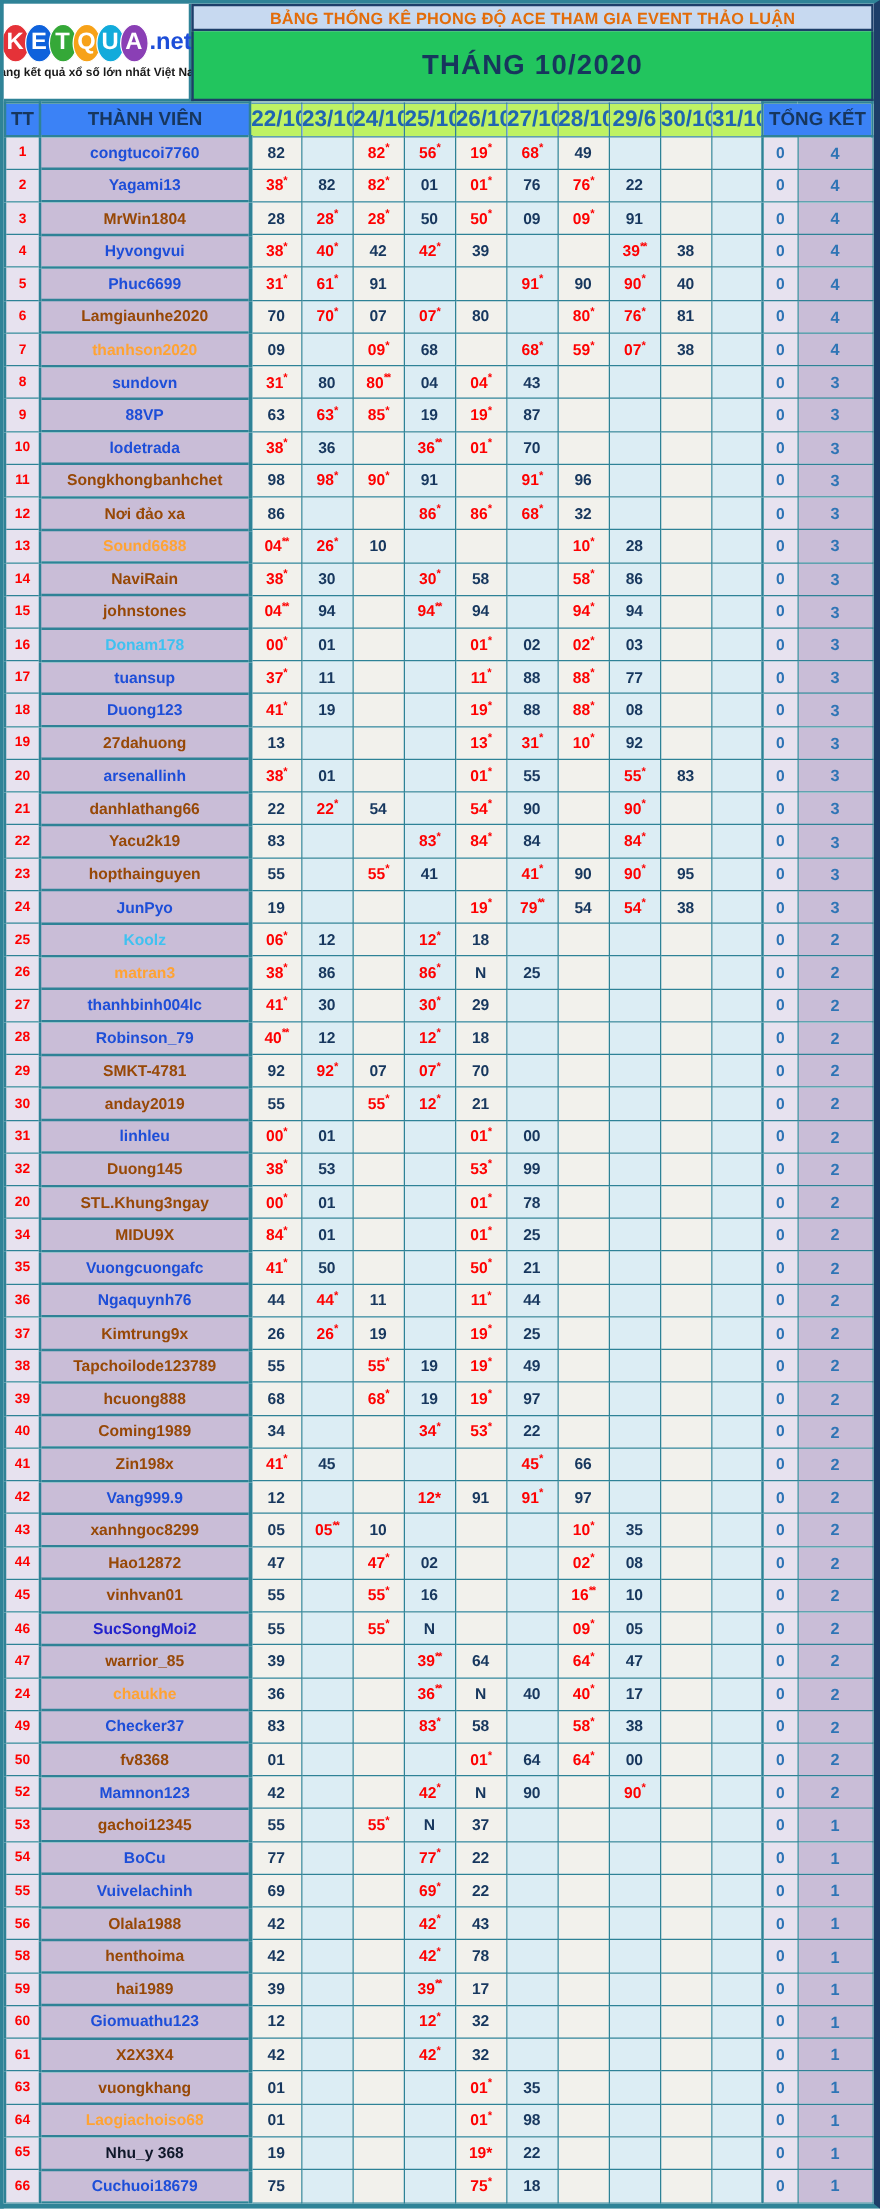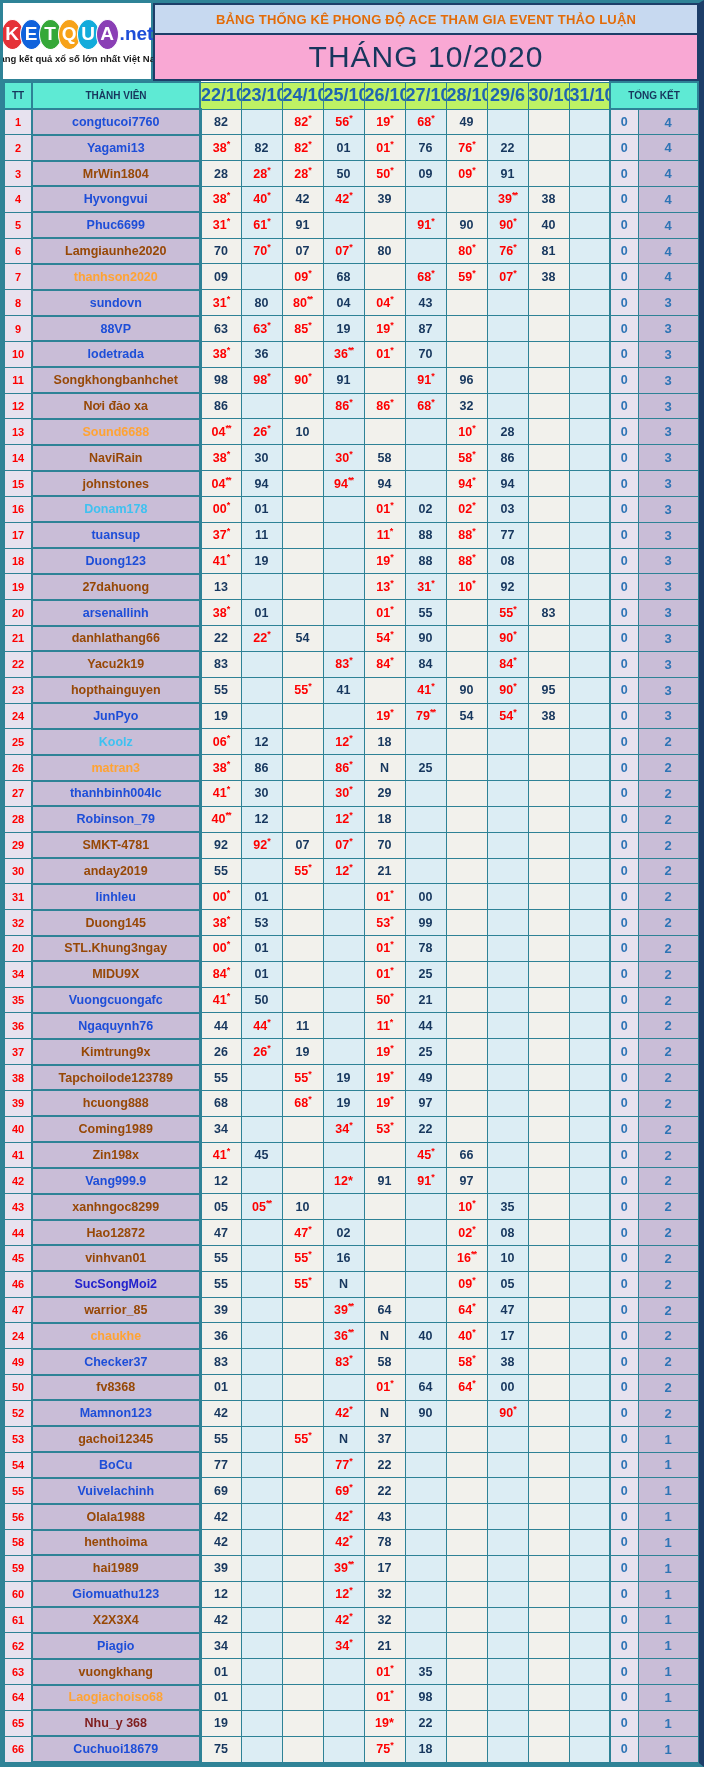--- a/index.html
+++ b/index.html
@@ -12,53 +12,53 @@
   .banner{display:flex;height:78px;flex:0 0 auto;}
   .logo-box{width:150px;box-sizing:border-box;background:#fff;border-right:2px solid #2F8397;
     border-bottom:2px solid #2F8397;display:flex;flex-direction:column;align-items:center;justify-content:center;}
   .logo-row{display:flex;align-items:center;}
   .logo-letter{width:21px;height:29px;border-radius:50%;color:#fff;font-weight:bold;font-size:19px;
     display:flex;align-items:center;justify-content:center;margin-left:-4px;border:1px solid #fff;}
   .logo-letter:first-child{margin-left:0;}
   .logo-suffix{color:#1d4ed8;font-weight:bold;font-size:19px;margin-left:1px;}
   .tagline{font-size:9.5px;color:#1a1a1a;margin-top:3px;font-weight:bold;white-space:nowrap;}
   .banner-right{flex:1;display:flex;flex-direction:column;min-width:0;}
-  .title1{height:32px;box-sizing:border-box;background:#C7D9F0;border:2px solid #1D3E69;
+  .title1{height:22px;box-sizing:border-box;background:#C7D9F0;border:2px solid #1D3E69;
     display:flex;align-items:center;justify-content:center;
     color:#E36C09;font-weight:bold;font-size:13px;letter-spacing:.2px;}
-  .title2{flex:1;box-sizing:border-box;background:#f9a8d4;border:2px solid #1D3E69;border-top:none;
+  .title2{flex:1;box-sizing:border-box;background:#22c55e;border:2px solid #1D3E69;border-top:none;
     display:flex;align-items:center;justify-content:center;
-    color:#17365D;font-weight:normal;font-size:30px;letter-spacing:1px;}
+    color:#17365D;font-weight:bold;font-size:22px;letter-spacing:1px;}
   
   table{width:100%;border-collapse:collapse;table-layout:fixed;flex:1 1 auto;}
   th,td{border:1px solid #2E8296;padding:0;text-align:center;vertical-align:middle;overflow:hidden;white-space:nowrap;}
   thead tr{height:27px;}
   tbody tr{height:25.14px;}
   th{font-weight:bold;}
-  .h-peach{background:#5eead4;color:#17365D;font-size:10px;border-width:2px;}
+  .h-peach{background:#3b82f6;color:#17365D;font-size:15px;border-width:2px;}
   .h-date{background:#bef264;color:#2065B1;font-size:18px;}
   td.tt{background:#E7E2EF;color:#FE0000;font-size:11px;font-weight:bold;
     border-left:2px solid #2E8296;border-right:2px solid #2E8296;}
   td.name{background:#C9BDD7;font-size:12.5px;font-weight:bold;border-right:3px solid #2E8296;
     border-top-width:2px;border-bottom-width:2px;}
   td.c0{background:#F2F1EC;}
   td.c1{background:#DCEDF4;}
   td.val{color:#17375E;font-size:12.5px;font-weight:bold;}
   td.tk0{background:#E7E2EF;color:#2E74B5;font-size:12.5px;font-weight:bold;border-left:2px solid #2E8296;}
   td.tk1{background:#C9BDD7;color:#2E74B5;font-size:13px;font-weight:bold;}
   .red{color:#FE0000;}
   sup.star{color:#FE0000;font-size:9px;line-height:0;vertical-align:super;letter-spacing:-1px;}
   .in-star{color:#FE0000;}
   
   .nc-navy{color:#1d4ed8;}
   .nc-brown{color:#974806;}
   .nc-orange{color:#FFA333;}
   .nc-cyan{color:#3FC1F0;}
   .nc-blue{color:#2222CC;}
-  .nc-magenta{color:#7f1d1d;}
+  .nc-magenta{color:#0f172a;}
 </style>
 </head>
 <body>
 
 <div class="frame">
 
   <div class="banner">
     <div class="logo-box">
       <div class="logo-row">
           <span class="logo-letter" style="background: rgb(229, 50, 56);">K</span>
@@ -1050,36 +1050,20 @@
           <td class="val c0"><span>32</span></td>
           <td class="val c1"></td>
           <td class="val c0"></td>
           <td class="val c1"></td>
           <td class="val c0"></td>
           <td class="val c1"></td>
           <td class="tk0">0</td>
           <td class="tk1">1</td>
         </tr>
         <tr>
-          <td class="tt">62</td>
-          <td class="name nc-navy">Piagio</td>
-          <td class="val c0"><span>34</span></td>
-          <td class="val c1"></td>
-          <td class="val c0"></td>
-          <td class="val c1"><span class="red">34</span><sup class="star">*</sup></td>
-          <td class="val c0"><span>21</span></td>
-          <td class="val c1"></td>
-          <td class="val c0"></td>
-          <td class="val c1"></td>
-          <td class="val c0"></td>
-          <td class="val c1"></td>
-          <td class="tk0">0</td>
-          <td class="tk1">1</td>
-        </tr>
-        <tr>
           <td class="tt">63</td>
           <td class="name nc-brown">vuongkhang</td>
           <td class="val c0"><span>01</span></td>
           <td class="val c1"></td>
           <td class="val c0"></td>
           <td class="val c1"></td>
           <td class="val c0"><span class="red">01</span><sup class="star">*</sup></td>
           <td class="val c1"><span>35</span></td>
           <td class="val c0"></td>
           <td class="val c1"></td>

